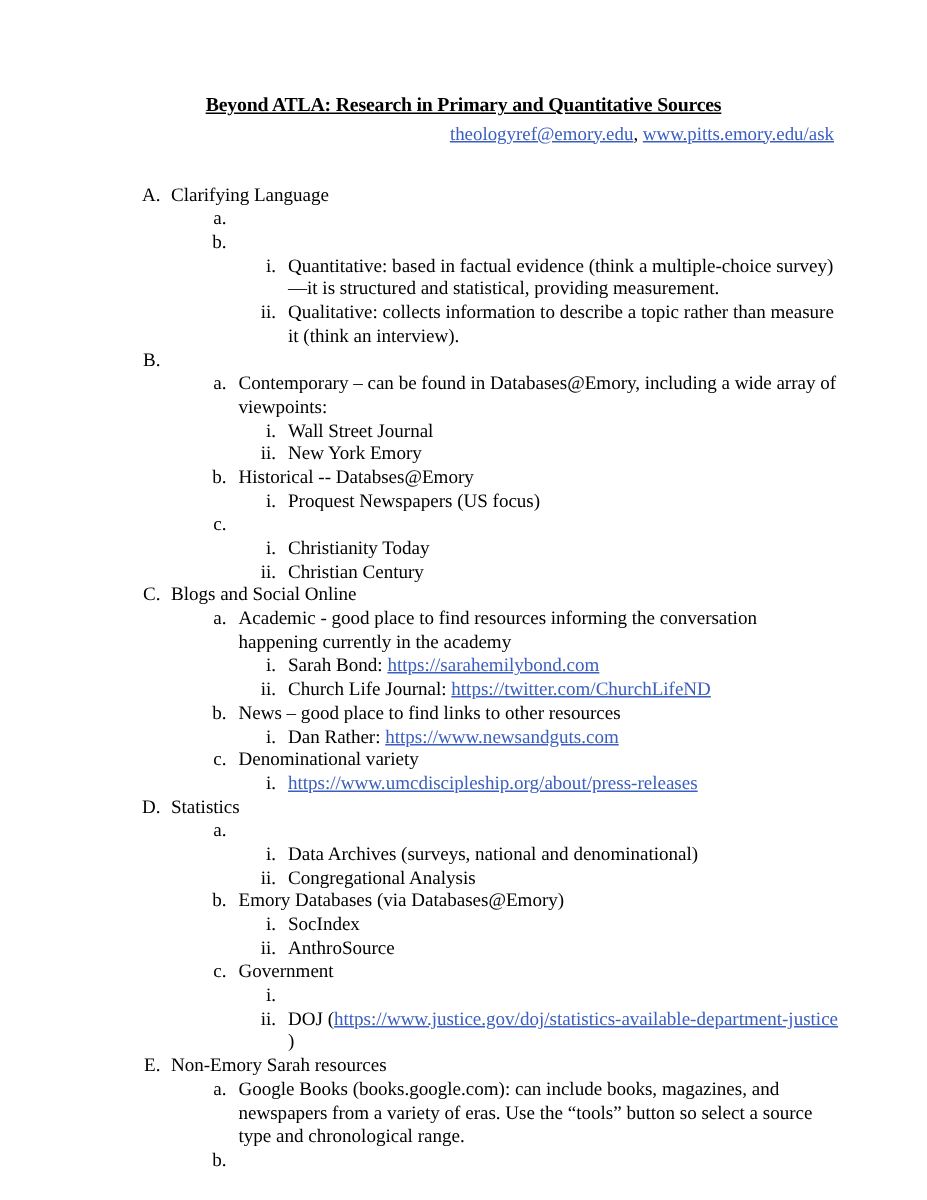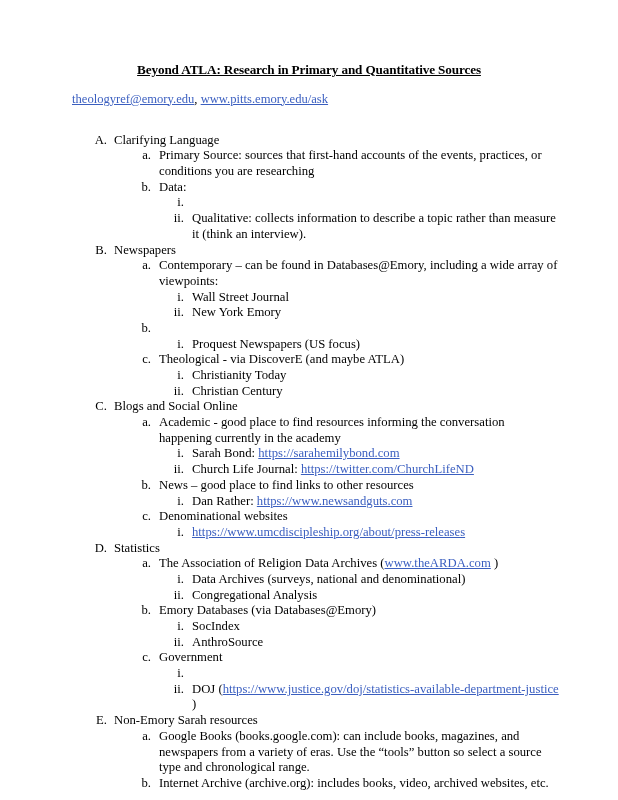--- a/index.html
+++ b/index.html
@@ -25,24 +25,24 @@
   .doc-title {
     text-align: center;
     font-size: 13.2px;
     font-weight: bold;
     text-decoration: underline;
     line-height: 1.18;
     margin: 0 0 1px 0;
     letter-spacing: -0.01em;
   }
   .contact-line {
-    text-align: left;
+    text-align: right;
     font-size: 12.6px;
     line-height: 1.2;
-    margin: 14px;
+    margin: 4px;
   }
   a.link, .link {
     color: #3b5fc0;
     text-decoration: underline;
   }
   .outline {
     margin-top: 26px;
     font-size: 12.7px;
     line-height: 1.235;
   }
@@ -86,60 +86,58 @@
   </div>
 
   <div class="outline">
 
     <div class="li lvl1">
       <span class="marker">A.</span>
       <span class="body-txt">Clarifying Language</span>
     </div>
     <div class="li lvl2">
       <span class="marker">a.</span>
-      <span class="body-txt">Primary Source: sources that first-hand accounts of the events, practices, or conditions you are researching</span>
-    </div>
-    <div class="li lvl2">
-      <span class="marker">b.</span>
-      <span class="body-txt">Data:</span>
-    </div>
-    <div class="li lvl3">
-      <span class="marker">i.</span>
+    </div>
+    <div class="li lvl2">
+      <span class="marker">b.</span>
+    </div>
+    <div class="li lvl3">
+      <span class="marker">i.</span>
+      <span class="body-txt">Quantitative: based in factual evidence (think a multiple-choice survey)—it is structured and statistical, providing measurement.</span>
     </div>
     <div class="li lvl3">
       <span class="marker">ii.</span>
       <span class="body-txt">Qualitative: collects information to describe a topic rather than measure it (think an interview).</span>
     </div>
 
     <div class="li lvl1">
       <span class="marker">B.</span>
-      <span class="body-txt">Newspapers</span>
     </div>
     <div class="li lvl2">
       <span class="marker">a.</span>
       <span class="body-txt">Contemporary – can be found in Databases@Emory, including a wide array of viewpoints:</span>
     </div>
     <div class="li lvl3">
       <span class="marker">i.</span>
       <span class="body-txt">Wall Street Journal</span>
     </div>
     <div class="li lvl3">
       <span class="marker">ii.</span>
       <span class="body-txt">New York Emory</span>
     </div>
     <div class="li lvl2">
       <span class="marker">b.</span>
+      <span class="body-txt">Historical  -- Databses@Emory</span>
     </div>
     <div class="li lvl3">
       <span class="marker">i.</span>
       <span class="body-txt">Proquest Newspapers (US focus)</span>
     </div>
     <div class="li lvl2">
       <span class="marker">c.</span>
-      <span class="body-txt">Theological  - via DiscoverE (and maybe ATLA)</span>
     </div>
     <div class="li lvl3">
       <span class="marker">i.</span>
       <span class="body-txt">Christianity Today</span>
     </div>
     <div class="li lvl3">
       <span class="marker">ii.</span>
       <span class="body-txt">Christian Century</span>
     </div>
 
@@ -162,34 +160,33 @@
     <div class="li lvl2">
       <span class="marker">b.</span>
       <span class="body-txt">News – good place to find links to other resources</span>
     </div>
     <div class="li lvl3">
       <span class="marker">i.</span>
       <span class="body-txt"><span>Dan Rather: </span><a class="link nowrap-url" href="#">https://www.newsandguts.com</a></span>
     </div>
     <div class="li lvl2">
       <span class="marker">c.</span>
-      <span class="body-txt">Denominational websites</span>
+      <span class="body-txt">Denominational variety</span>
     </div>
     <div class="li lvl3">
       <span class="marker">i.</span>
       <span class="body-txt"><a class="link nowrap-url" href="#">https://www.umcdiscipleship.org/about/press-releases</a></span>
     </div>
 
     <div class="li lvl1">
       <span class="marker">D.</span>
       <span class="body-txt">Statistics</span>
     </div>
     <div class="li lvl2">
       <span class="marker">a.</span>
-      <span class="body-txt"><span>The Association of Religion Data Archives (</span><a class="link nowrap-url" href="#">www.theARDA.com</a><span> )</span></span>
     </div>
     <div class="li lvl3">
       <span class="marker">i.</span>
       <span class="body-txt">Data Archives (surveys, national and denominational)</span>
     </div>
     <div class="li lvl3">
       <span class="marker">ii.</span>
       <span class="body-txt">Congregational Analysis</span>
     </div>
     <div class="li lvl2">
@@ -219,17 +216,16 @@
     <div class="li lvl1">
       <span class="marker">E.</span>
       <span class="body-txt">Non-Emory Sarah resources</span>
     </div>
     <div class="li lvl2">
       <span class="marker">a.</span>
       <span class="body-txt">Google Books (books.google.com): can include books, magazines, and newspapers from a variety of eras. Use the “tools” button so select a source type and chronological range.</span>
     </div>
     <div class="li lvl2">
       <span class="marker">b.</span>
-      <span class="body-txt">Internet Archive (archive.org): includes books, video, archived websites, etc.</span>
     </div>
 
   </div>
 </div>
 
 </body></html>

